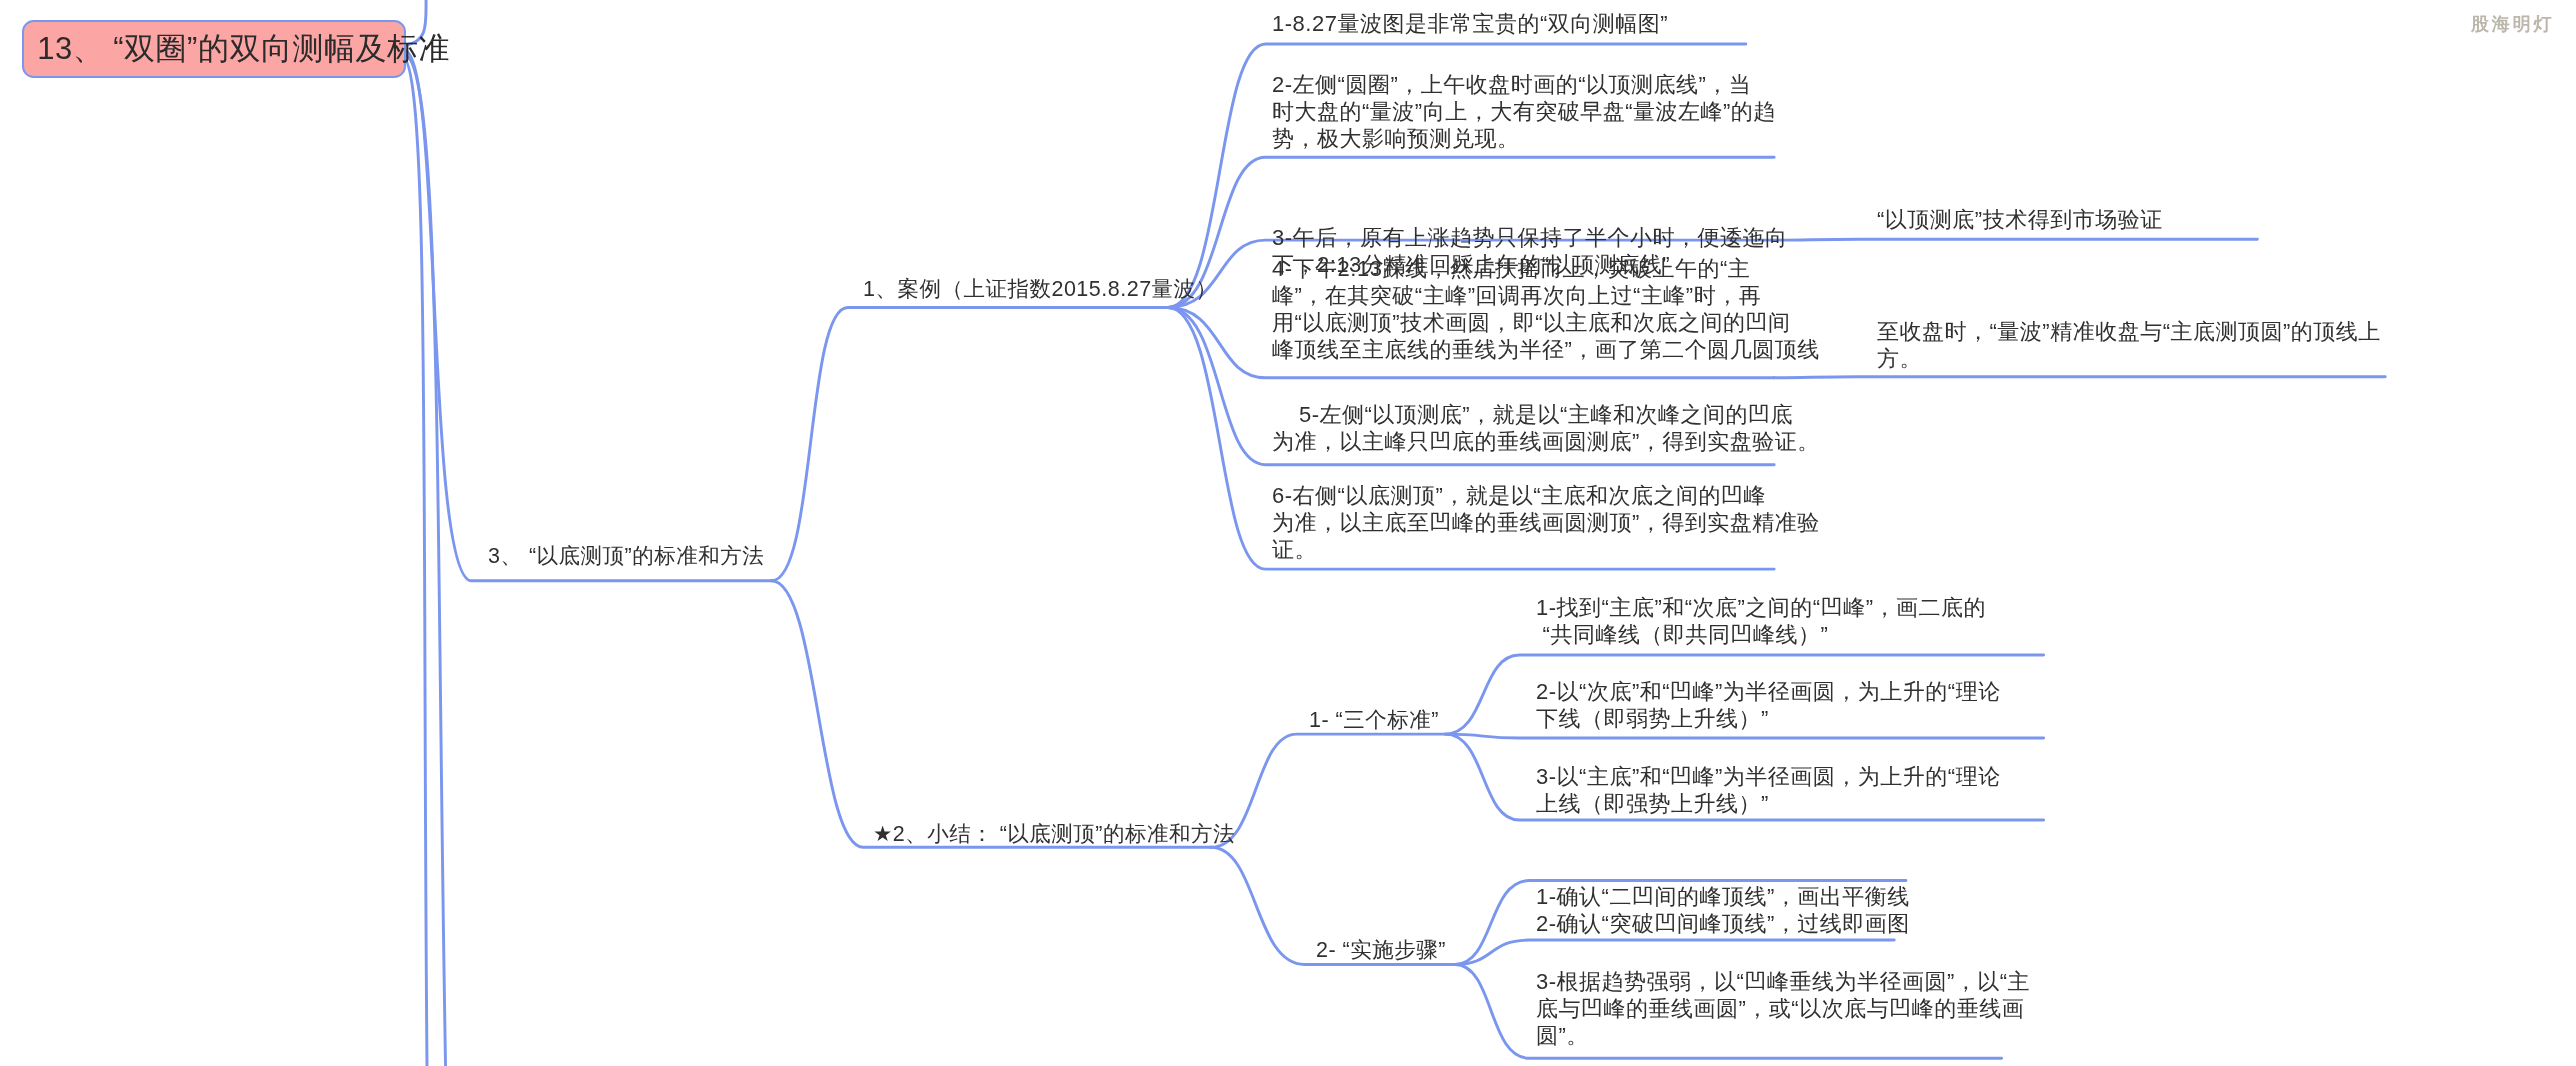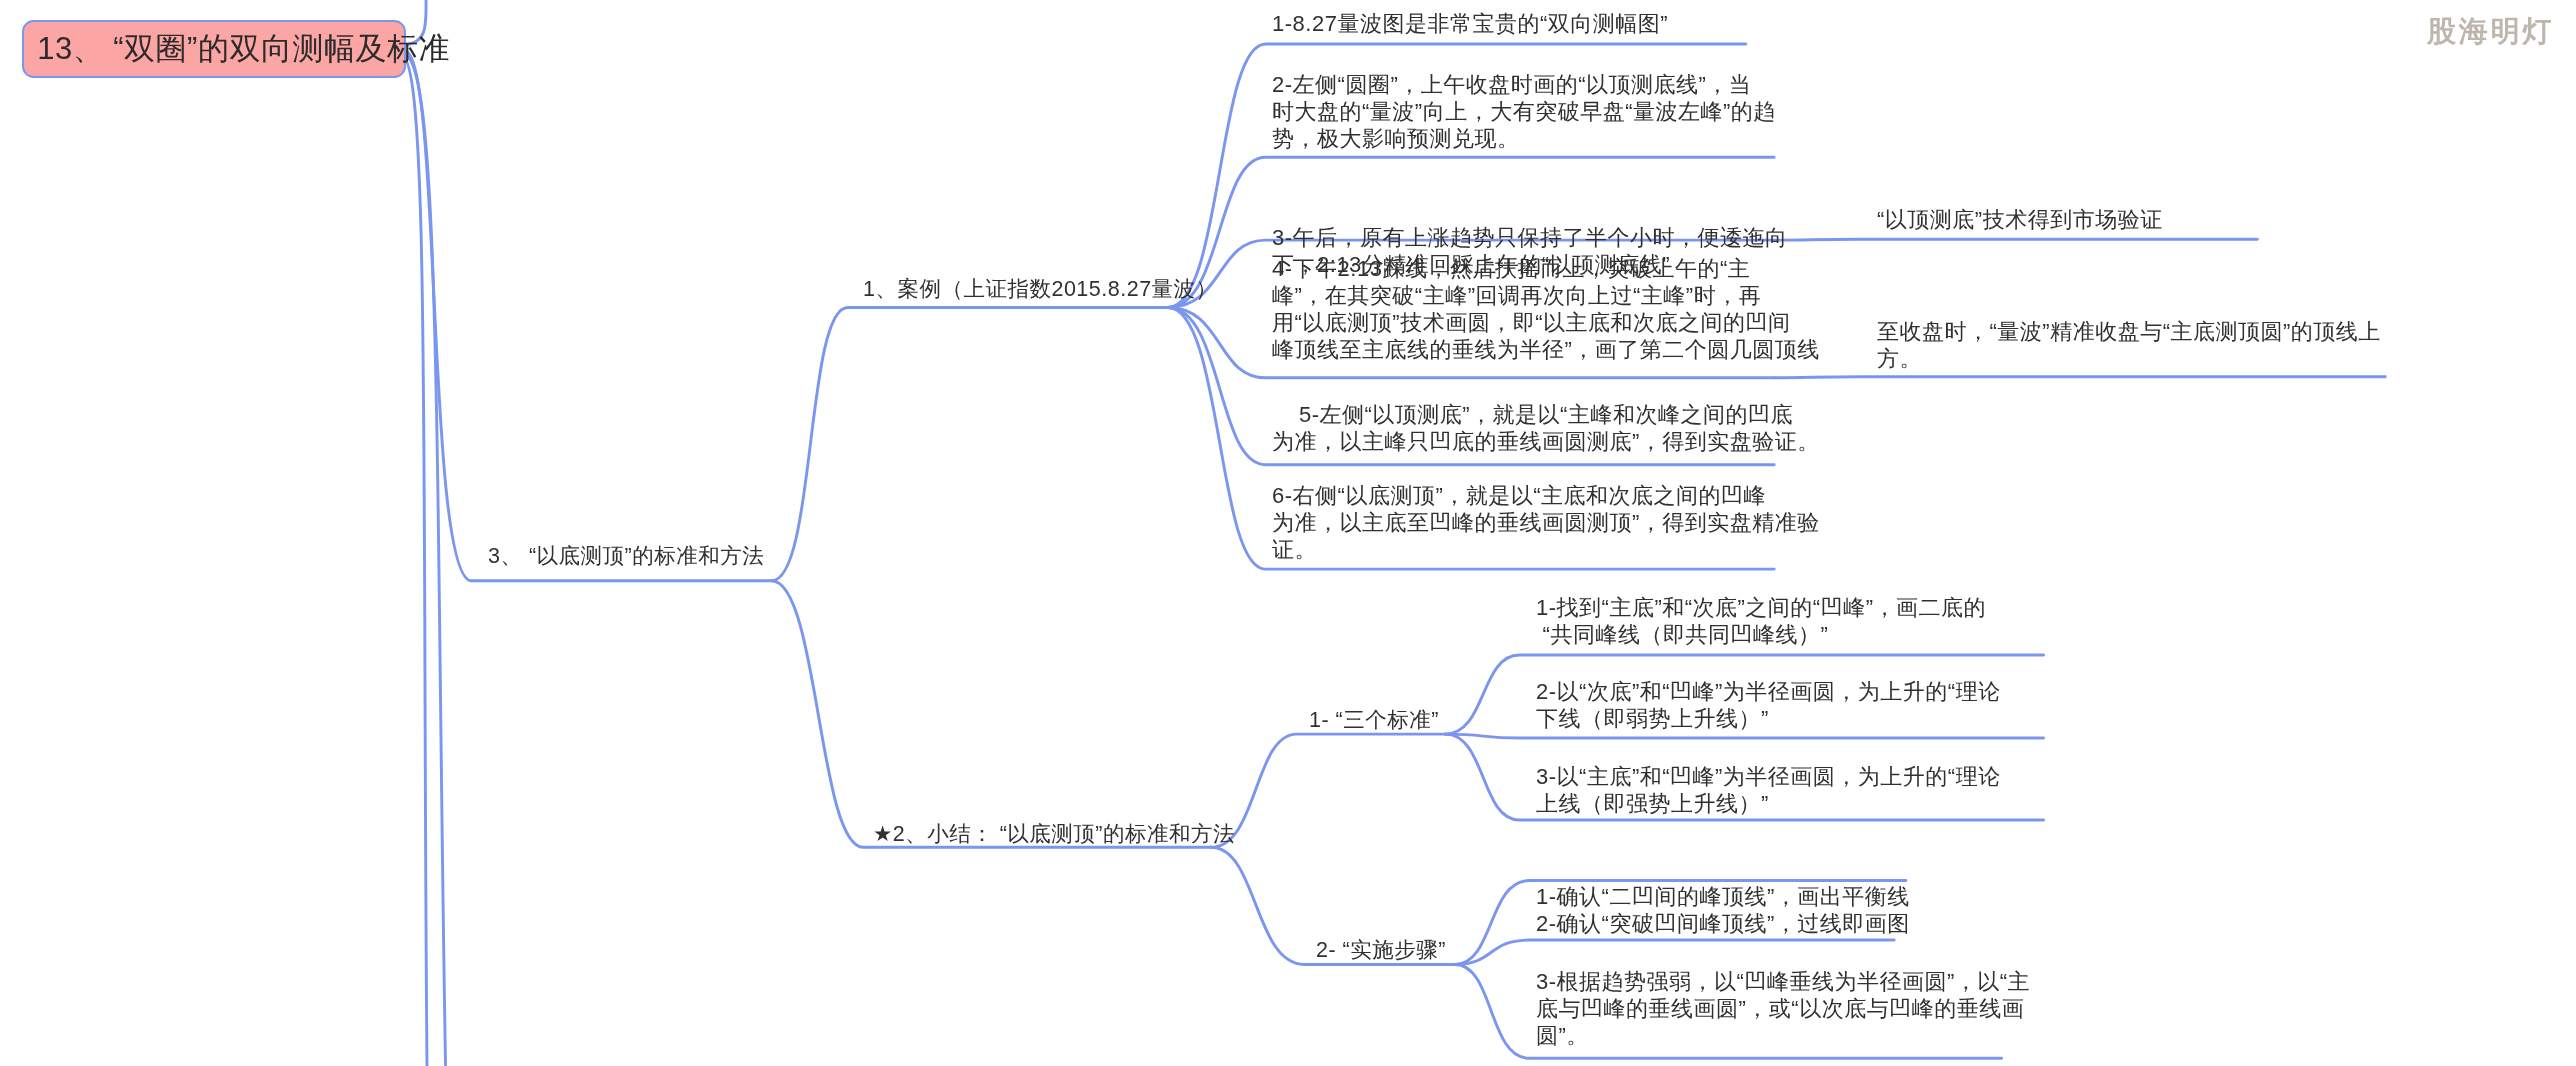--- a/index.html
+++ b/index.html
@@ -16,21 +16,21 @@
     color:#303030;letter-spacing:0.5px;
   }
   .root-node{
     position:absolute;left:21.5px;top:19.5px;width:353px;height:39px;
     border:2.9px solid #7b96ee;border-radius:11.7px;background:#fca5a5;
     padding:7.8px 13.7px;display:flex;align-items:center;
     font-size:31px;color:#2b2b2b;white-space:pre;letter-spacing:0.5px;
   }
   .label-node{font-size:21.5px;}
   .watermark{
-    position:absolute;right:21.5px;top:11.7px;font-size:29px;font-weight:bold;
+    position:absolute;right:21.5px;top:11.7px;font-size:18px;font-weight:bold;
     color:#bdb6ac;letter-spacing:2.9px;font-family:"DejaVu Serif","Liberation Serif",serif;
     white-space:pre;
   }
 </style>
 </head>
 <body>
 
 <div id="canvas">
 
   <svg class="wires" viewBox="0 0 2638 1092">

